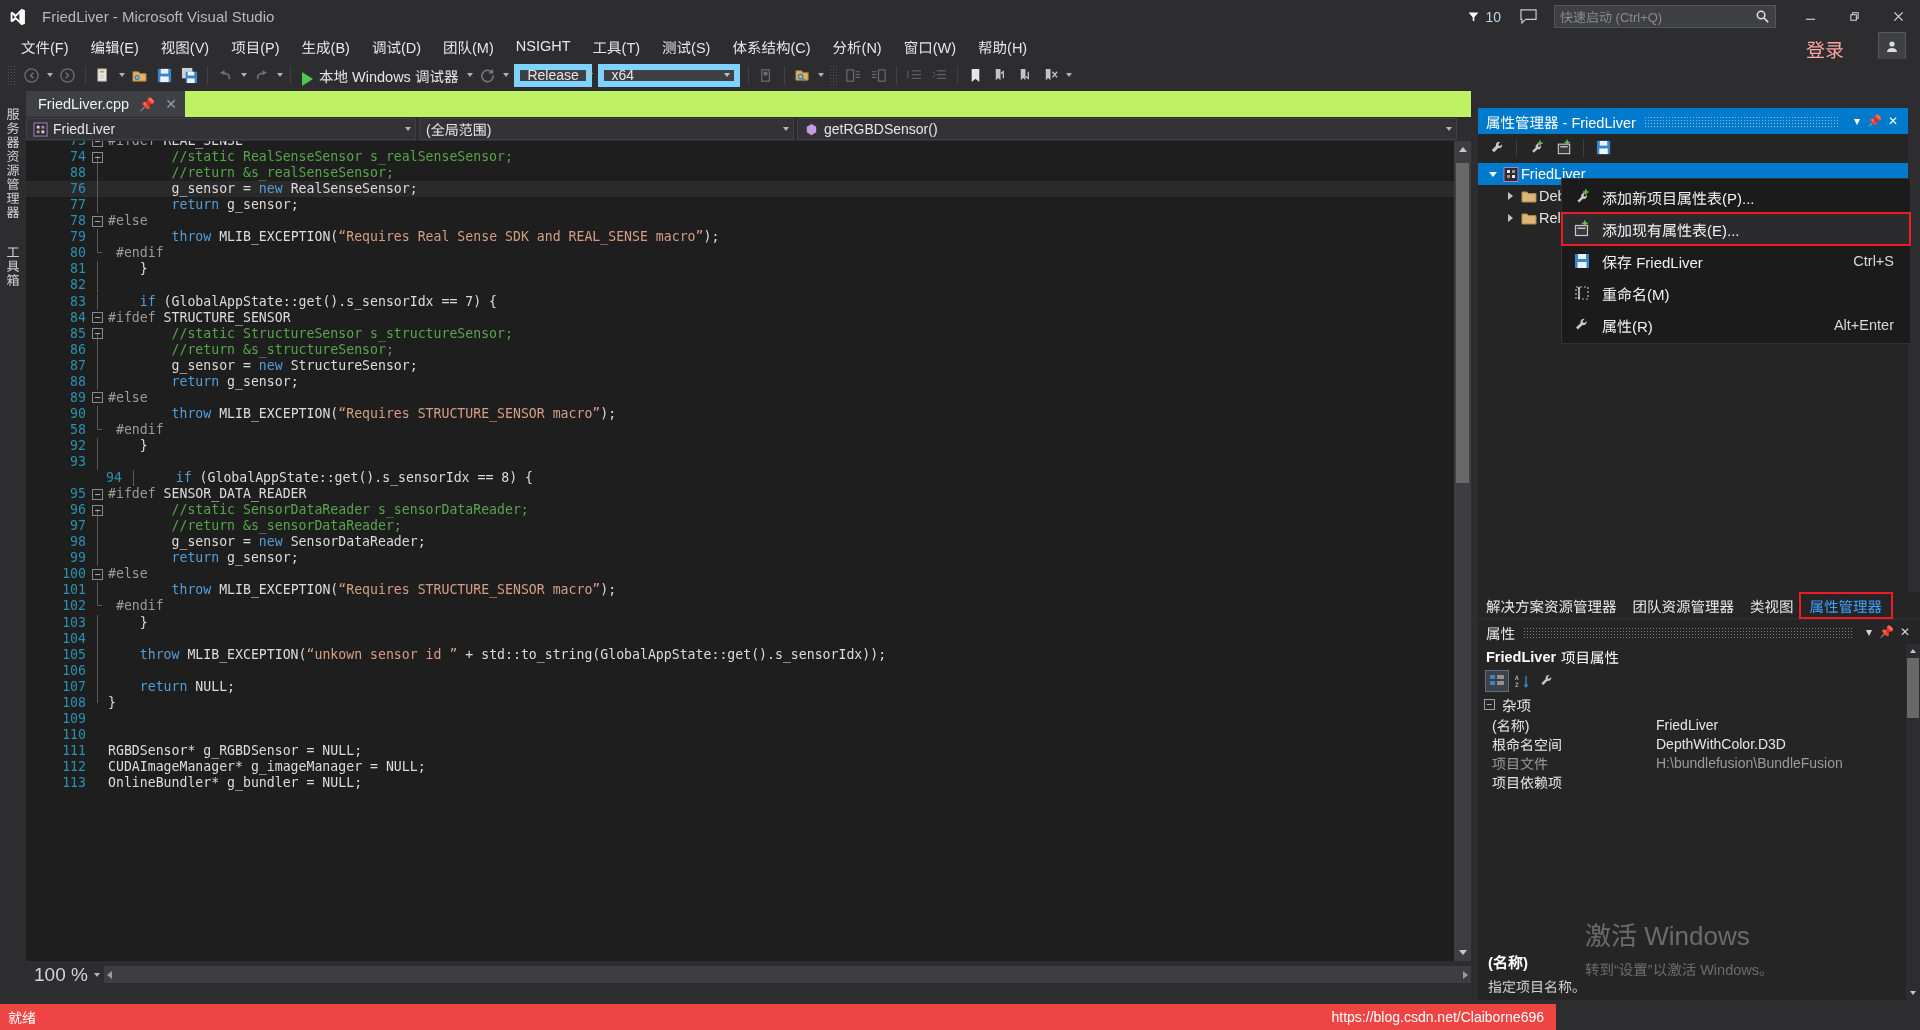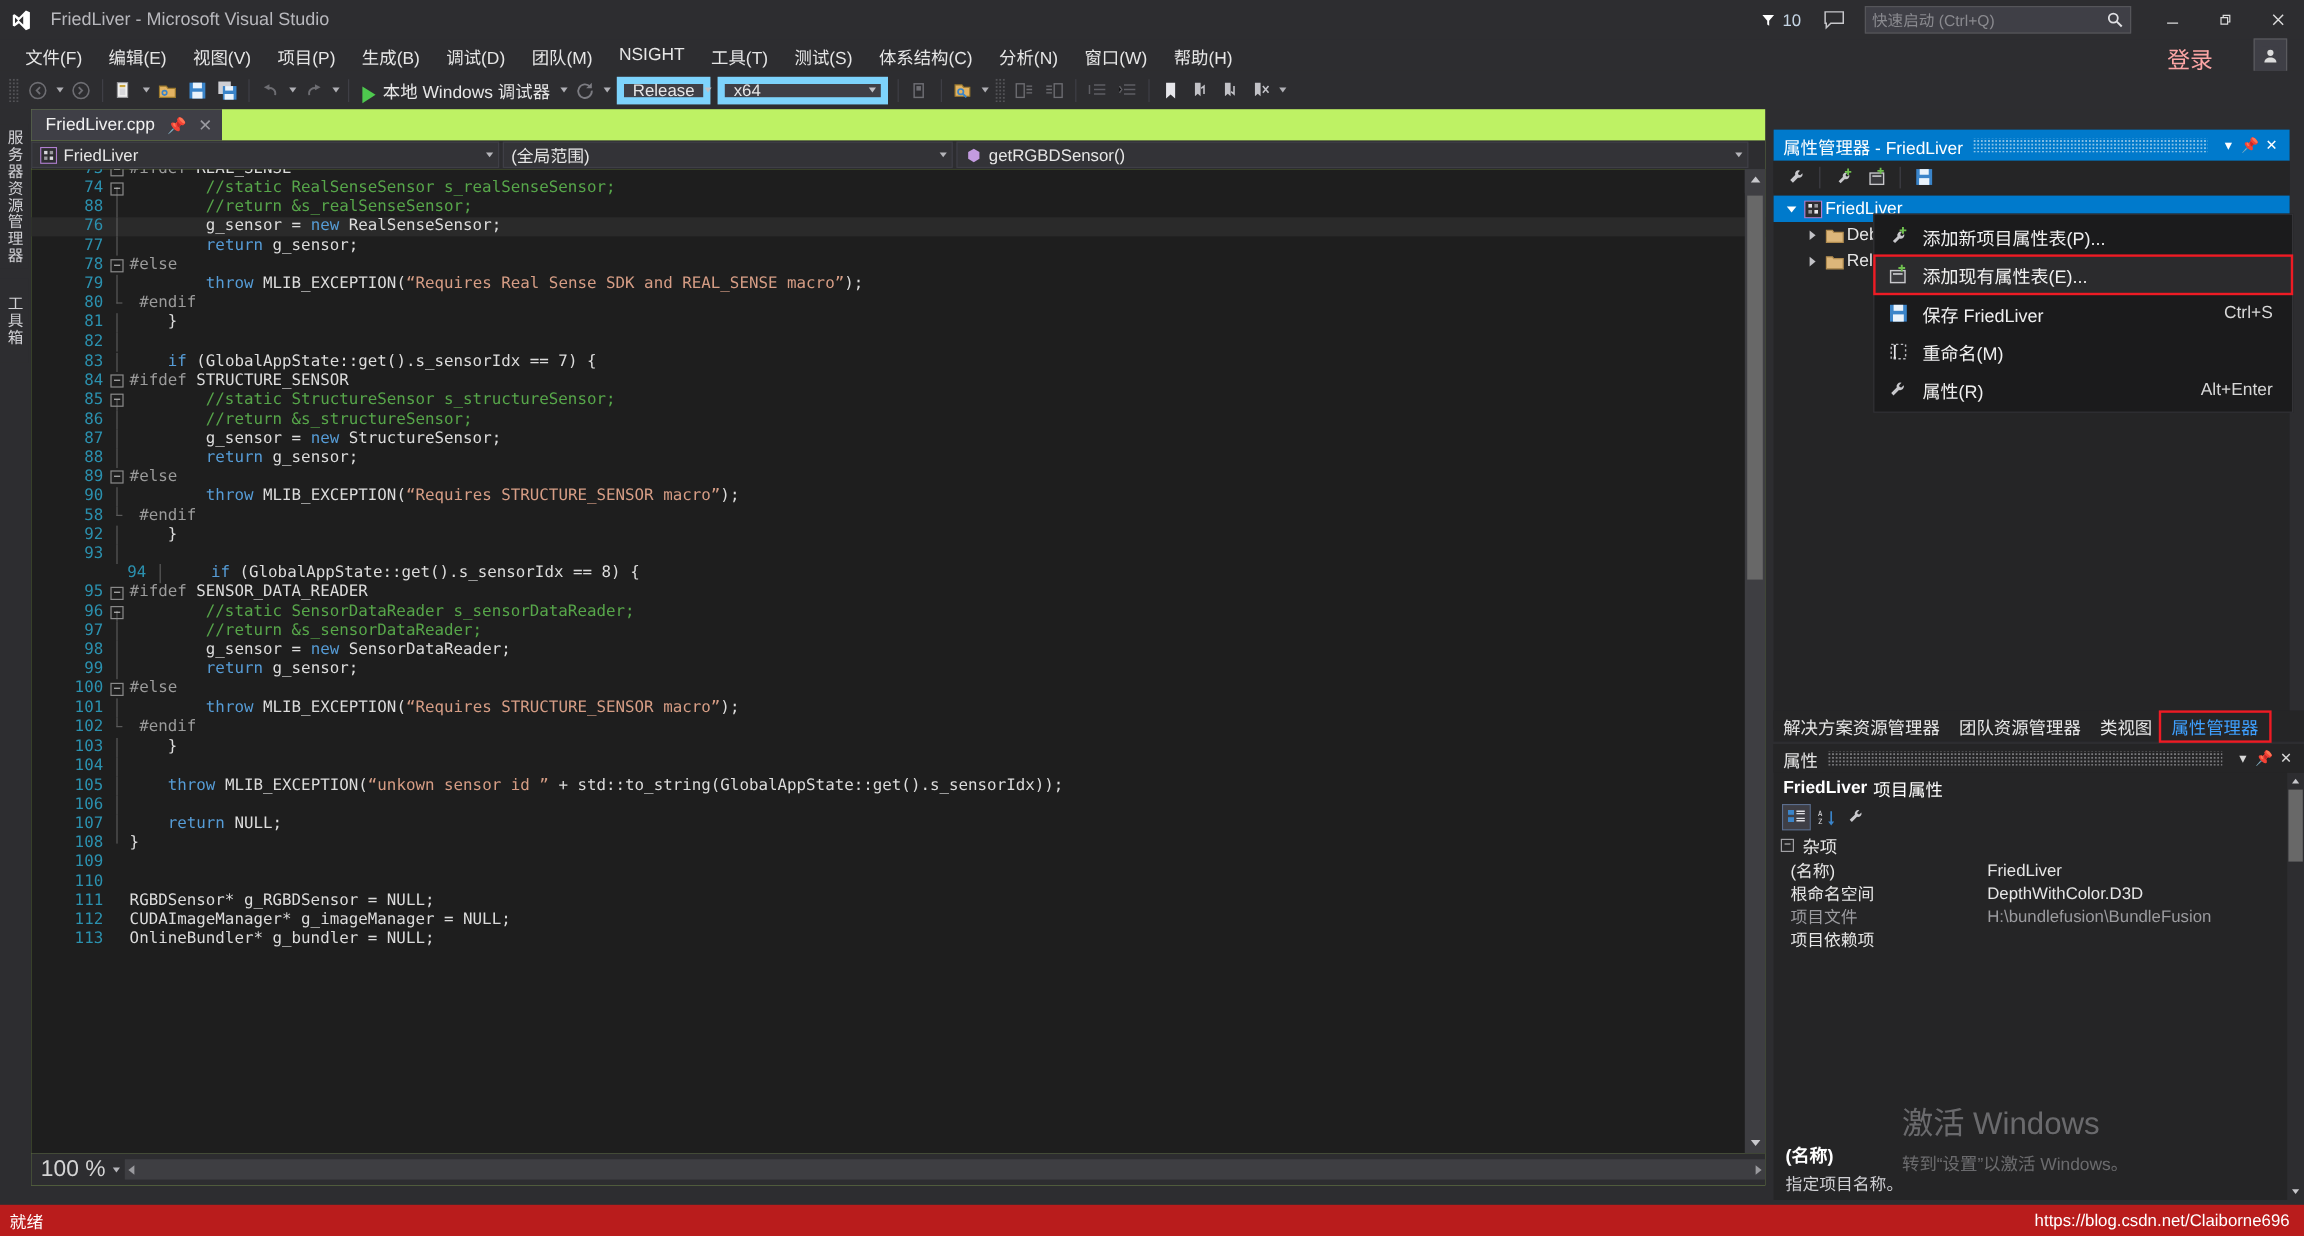--- a/index.html
+++ b/index.html
@@ -240,22 +240,22 @@
   
   .watermark {
     position: absolute; left: 1585px; top: 915px; width: 330px; text-align: left;
     color: rgba(220,220,225,.38); pointer-events: none; z-index: 30;
   }
   .watermark .wm1 { font-size: 26px; }
   .watermark .wm2 { font-size: 14.5px; margin-top: 6px; }
 
   
   .statusbar {
-    position: absolute; left: 0; bottom: 0; width: 1920px; height: 26px;
-    background: #b91c1c; display: flex; align-items: center; color: #ffffff; font-size: 14px; gap: 36px;
+    position: absolute; left: 0; bottom: 0; width: 1556px; height: 26px;
+    background: #ef4444; display: flex; align-items: center; color: #ffffff; font-size: 14px; gap: 36px;
   }
   .statusbar .st-left { padding-left: 8px; }
   .statusbar .st-right { margin-left: auto; padding-right: 12px; font-size: 14px; }
 </style>
 </head>
 <body>
 
 <div id="app">
 
   <div class="titlebar">

